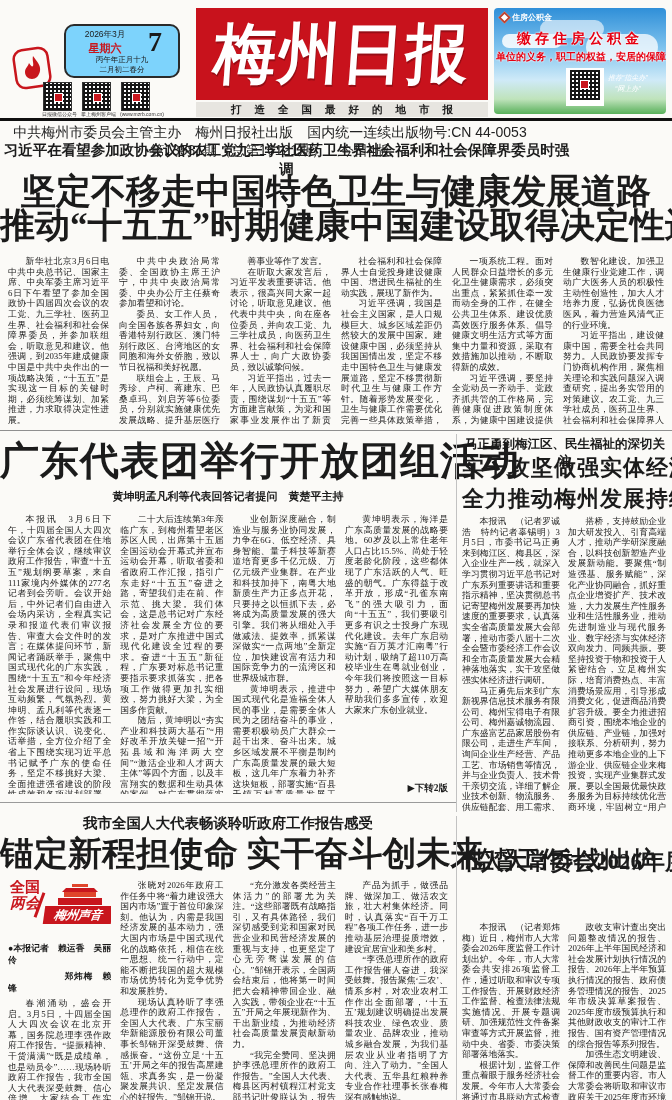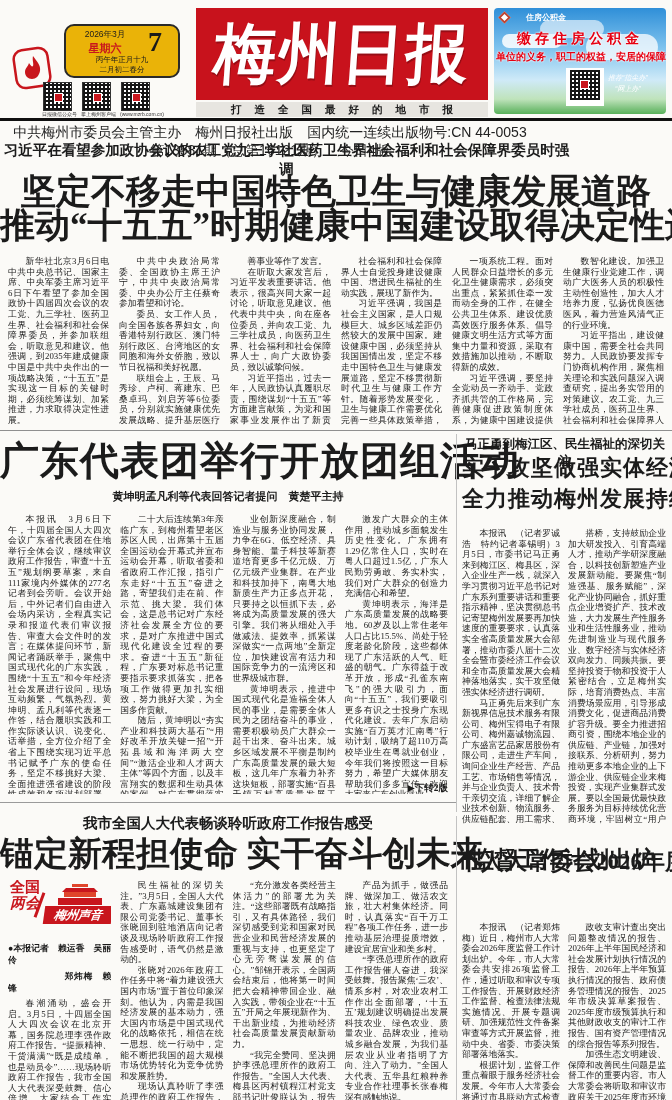--- a/index.html
+++ b/index.html
@@ -1,21 +1,21 @@
 <!DOCTYPE html>
 <html><head>
 <meta charset="utf-8">
 <style>
   html,body{margin:0;padding:0;background:#e9e7e2;}
   .page{position:relative;width:672px;height:1100px;margin:0 auto;background:#fbfaf7;
         font-family:"Liberation Serif","DejaVu Serif",serif;color:#1b1b1b;overflow:hidden;}
   
   .logo{position:absolute;left:12px;top:44px;width:42px;height:48px;}
   .date-box{position:absolute;left:64px;top:24px;width:116px;height:54px;border:2px solid #2a2a2a;
-            border-radius:10px;padding:3px 6px;box-sizing:border-box;background:#eab308;}
+            border-radius:10px;padding:3px 6px;box-sizing:border-box;background:#7dd3fc;}
   .db-grid{display:grid;grid-template-columns:1fr 34px;grid-template-rows:12px 14px 10px 10px;align-items:center;}
   .db-month{font-size:8.5px;text-align:center;font-family:"Liberation Sans",sans-serif;}
   .db-week{font-size:11px;font-weight:bold;color:#c8161d;text-align:center;}
   .db-day{grid-row:1/3;grid-column:2;font-size:28px;font-weight:bold;text-align:center;line-height:26px;}
   .db-lunar{grid-column:1/3;font-size:7.5px;text-align:center;font-family:"Liberation Sans",sans-serif;}
   .qr-row{position:absolute;left:42px;top:82px;display:flex;gap:9px;}
   .qr-item{width:30px;text-align:center;}
   .qr{width:27px;height:27px;margin:0 auto;border:1px solid #333;position:relative;
       background:repeating-linear-gradient(0deg,#161616 0 2px,transparent 2px 4px),
                  repeating-linear-gradient(90deg,#161616 0 2px,#fff 2px 4px);}
@@ -24,21 +24,21 @@
   .masthead{position:absolute;left:196px;top:8px;width:292px;height:92px;background:#c8121c;
             display:flex;align-items:center;justify-content:center;}
   .masthead-title{color:#fff;font-size:62px;font-weight:900;letter-spacing:2px;transform:skewX(-4deg) scaleY(1.05);
                   text-shadow:1px 2px 0 rgba(0,0,0,.25);white-space:nowrap;}
   .tagline{position:absolute;left:196px;top:102px;width:292px;height:15px;background:#e7e5e0;
            display:flex;align-items:center;justify-content:center;font-size:10.5px;font-weight:bold;letter-spacing:13px;text-indent:13px;}
   .ad{position:absolute;left:494px;top:8px;width:172px;height:106px;border-radius:4px;overflow:hidden;
       background:linear-gradient(180deg,#2f8fd8 0%,#7fc3ee 38%,#cfeaf8 68%,#bfe3bb 86%,#58b05a 100%);}
   .ad::before{content:"";position:absolute;left:8px;top:26px;width:60px;height:14px;border-radius:10px;background:rgba(255,255,255,.85);
               box-shadow:90px 6px 0 6px rgba(255,255,255,.75), 40px -12px 0 2px rgba(255,255,255,.6);}
-  .ad-logo{position:absolute;left:6px;top:4px;display:flex;align-items:center;gap:17px;color:#fff;
+  .ad-logo{position:absolute;left:6px;top:4px;display:flex;align-items:center;gap:3px;color:#fff;
            font-family:"Liberation Sans",sans-serif;font-size:8px;font-weight:bold;z-index:2;}
   .ad-diamond{width:9px;height:9px;background:#fff;transform:rotate(45deg);box-shadow:inset 0 0 0 2px #b43;}
   .ad-t1{position:absolute;left:0;top:22px;width:100%;text-align:center;color:#e60012;font-size:14px;font-weight:900;
          letter-spacing:4px;text-shadow:0 0 2px #fff,0 0 2px #fff;z-index:2;}
   .ad-t2{position:absolute;left:0;top:42px;width:100%;text-align:right;color:#e60012;font-size:10px;font-weight:900;
          text-shadow:0 0 2px #fff,0 0 2px #fff;z-index:2;}
   .ad-qr{position:absolute;left:72px;top:60px;width:34px;height:34px;background:#fff;padding:2px;z-index:2;}
   .ad-qr .qr{width:30px;height:30px;border:none;}
   .ad-note{position:absolute;left:114px;top:64px;color:#fff;font-size:7px;font-style:italic;
            font-family:"Liberation Sans",sans-serif;line-height:11px;z-index:2;text-align:center;}
@@ -63,21 +63,21 @@
   .gd-sub{position:absolute;left:0;top:489px;width:456px;text-align:center;font-size:11px;font-weight:bold;}
   .gd-cols{left:8px;top:514px;width:440px;height:280px;gap:9px;}
   .gd-cont{position:absolute;left:352px;top:782px;width:96px;text-align:right;font-size:9.5px;font-weight:bold;}
   .vdiv1{position:absolute;left:456px;top:434px;width:1px;height:378px;background:#c2c2c2;}
   .hr2{position:absolute;left:0;top:802px;width:456px;height:1px;background:#9a9a9a;}
   
   .ma-kicker{position:absolute;left:462px;top:436px;width:206px;text-align:center;font-size:12.5px;font-weight:bold;}
   .ma-h{position:absolute;left:462px;width:206px;text-align:center;font-size:22px;font-weight:900;letter-spacing:1px;white-space:nowrap;}
   .ma-h.l1{top:453px;}
   .ma-h.l2{top:484px;}
-  .ma-cols{left:462px;top:528px;width:204px;height:296px;gap:8px;}
+  .ma-cols{left:462px;top:516px;width:204px;height:296px;gap:8px;}
   
   .bl-kicker{position:absolute;left:0;top:814px;width:456px;text-align:center;font-size:14.5px;font-weight:bold;
              font-family:"Liberation Sans",sans-serif;}
   .bl-h{position:absolute;left:0;top:831px;width:456px;text-align:center;font-size:34px;font-weight:900;white-space:nowrap;}
   .bl-cols{left:8px;top:880px;width:440px;height:220px;gap:9px;}
   .badge{width:104px;height:58px;position:relative;margin-bottom:4px;}
   .badge-qg{position:absolute;left:2px;top:0;color:#c8161d;font-size:15px;font-weight:900;line-height:15px;}
   .badge-lh{position:absolute;left:2px;top:16px;color:#c8161d;font-size:15px;font-weight:900;font-style:italic;line-height:15px;}
   .badge-slash{position:absolute;left:30px;top:12px;width:3px;height:26px;background:#c8161d;transform:rotate(20deg);}
   .badge-tam{position:absolute;left:40px;top:2px;}
@@ -195,21 +195,20 @@
       </div>
     <div class="col">
         <p>二十大后连续第3年亲临广东，到梅州看望老区苏区人民，出席第十五届全国运动会开幕式并宣布运动会开幕，听取省委和省政府工作汇报，指引广东走好“十五五”奋进之路，寄望我们走在前、作示范、挑大梁。我们体会，这是总书记对广东经济社会发展全方位的要求，是对广东推进中国式现代化建设全过程的要求。奋进“十五五”新征程，广东要对标总书记重要指示要求抓落实，把各项工作做得更加扎实细致，努力挑好大梁，为全国多作贡献。</p>
         <p>随后，黄坤明以“夯实产业和科技两大基石”“用好改革开放关键一招”“开拓县域和海洋两大空间”“激活企业和人才两大主体”等四个方面，以及丰富翔实的数据和生动具体的案例，对广东贯彻落实总书记重要指示要求，推进今年各项工作的主要经验和着力点进行了深入浅出的阐述解读。</p>
       </div>
     <div class="col">
         <p>业创新深度融合，制造业与服务业协同发展，力争在6G、低空经济、具身智能、量子科技等新赛道培育更多千亿元级、万亿元级产业集群。在产业和科技加持下，南粤大地新质生产力正多点开花，只要持之以恒抓下去，必将成为高质量发展的强大引擎。我们将从细处入手做减法、提效率，抓紧谋深做实“一点两地”全新定位，加快建设富有活力和国际竞争力的一流湾区和世界级城市群。</p>
         <p>黄坤明表示，推进中国式现代化是造福全体人民的事业，是需要全体人民为之团结奋斗的事业，需要积极动员广大群众一起干出来、奋斗出来。城乡区域发展不平衡是制约广东高质量发展的最大短板，这几年广东着力补齐这块短板，部署实施“百县千镇万村高质量发展工程”。实施好这一工程，我们注重</p>
       </div>
     <div class="col">
-        <p>激发广大群众的主体作用，推动城乡面貌发生历史性变化。广东拥有1.29亿常住人口，实时在粤人口超过1.5亿，广东人民勤劳勇敢、务实朴实，我们对广大群众的创造力充满信心和希望。</p>
         <p>黄坤明表示，海洋是广东高质量发展的战略要地。60岁及以上常住老年人口占比15.5%、尚处于轻度老龄化阶段，这些都体现了广东活跃的人气、旺盛的朝气。广东得益于改革开放，形成“孔雀东南飞”的强大吸引力，面向“十五五”，我们要吸引更多有识之士投身广东现代化建设。去年广东启动实施“百万英才汇南粤”行动计划，吸纳了超110万高校毕业生在粤就业创业，今年我们将按照这一目标努力，希望广大媒体朋友帮助我们多多宣传，欢迎大家来广东创业就业。</p>
       </div>
   </div>
   <div class="gd-cont">▶下转2版</div>
   <div class="vdiv1"></div>
   <div class="hr2"></div>
 
   <div class="ma-kicker">马正勇到梅江区、民生福祉的深切关注</div>
   <div class="ma-h l1">实干攻坚做强实体经济</div>
   <div class="ma-h l2">全力推动梅州发展持续向好</div>
@@ -241,21 +240,20 @@
         </div>
         <div class="badge-banner">梅州声音</div>
       </div>
       <div class="byline sans">●本报记者　赖运香　吴丽伶</div>
       <div class="byline sans">　　　　　　郑炜梅　赖　锋</div>
       <div>
           <p>春潮涌动，盛会开启。3月5日，十四届全国人大四次会议在北京开幕，国务院总理李强作政府工作报告。“提振精神、干货满满”“既是成绩单，也是动员令”……现场聆听政府工作报告，我市全国人大代表深受鼓舞、信心倍增，大家结合工作实际，畅谈切身感受和期盼。</p>
         </div>
     </div>
     <div class="col">
-        <p>民生福祉的深切关注。”3月5日，全国人大代表、广东嘉城建设集团有限公司党委书记、董事长张晓回到驻地酒店向记者谈及现场聆听政府工作报告感受时，语气仍然是激动的。</p>
         <p>张晓对2026年政府工作任务中将“着力建设强大国内市场”置于首位印象深刻。他认为，内需是我国经济发展的基本动力，强大国内市场是中国式现代化的战略依托，相信在统一思想、统一行动中，定能不断把我国的超大规模市场优势转化为竞争优势和发展胜势。</p>
         <p>现场认真聆听了李强总理作的政府工作报告，全国人大代表、广东宝丽华新能源股份有限公司董事长邹锦开深受鼓舞、倍感振奋。“这份立足‘十五五’开局之年的报告高屋建瓴、求真务实，是一份凝聚发展共识、坚定发展信心的好报告。”邹锦开说。</p>
       </div>
     <div class="col">
         <p>“充分激发各类经营主体活力”的部署尤为关注。“这些部署既有战略指引，又有具体路径，我们深切感受到党和国家对民营企业和民营经济发展的重视与支持，也更坚定了心无旁骛谋发展的信心。”邹锦开表示，全国两会结束后，他将第一时间把大会精神带回企业、融入实践，带领企业在“十五五”开局之年展现新作为、干出新业绩，为推动经济社会高质量发展贡献新动力。</p>
         <p>“我完全赞同、坚决拥护李强总理所作的政府工作报告。”全国人大代表、梅县区丙村镇程江村党支部书记叶俊联认为，报告总结了过去一年的工作成果，对立足“十五五”开局和2026年政府的工作安排做了严密的部署，目标明确、举措务实，特别是将新质生产力与乡村振兴、基层治理、民生保障相结合，为基层发展指明了方向。</p>
       </div>
     <div class="col">
         <p>产品为抓手，做强品牌、做深加工、做活农文旅，壮大村集体经济。同时，认真落实“百千万工程”各项工作任务，进一步推动基层治理提质增效，建设宜居宜业和美乡村。</p>
         <p>“李强总理所作的政府工作报告催人奋进，我深受鼓舞。报告聚焦‘三农’、情系乡村，对农业农村工作作出全面部署，‘十五五’规划建议明确提出发展科技农业、绿色农业、质量农业、品牌农业，推动城乡融合发展，为我们基层农业从业者指明了方向、注入了动力。”全国人大代表、五华县红粮种养专业合作社理事长张春梅深有感触地说。</p>

